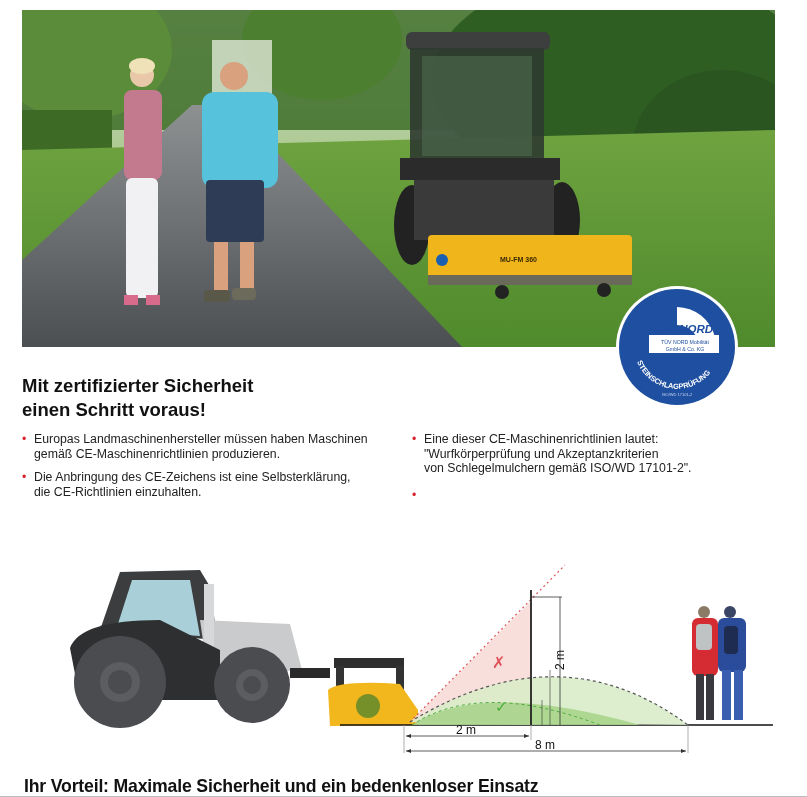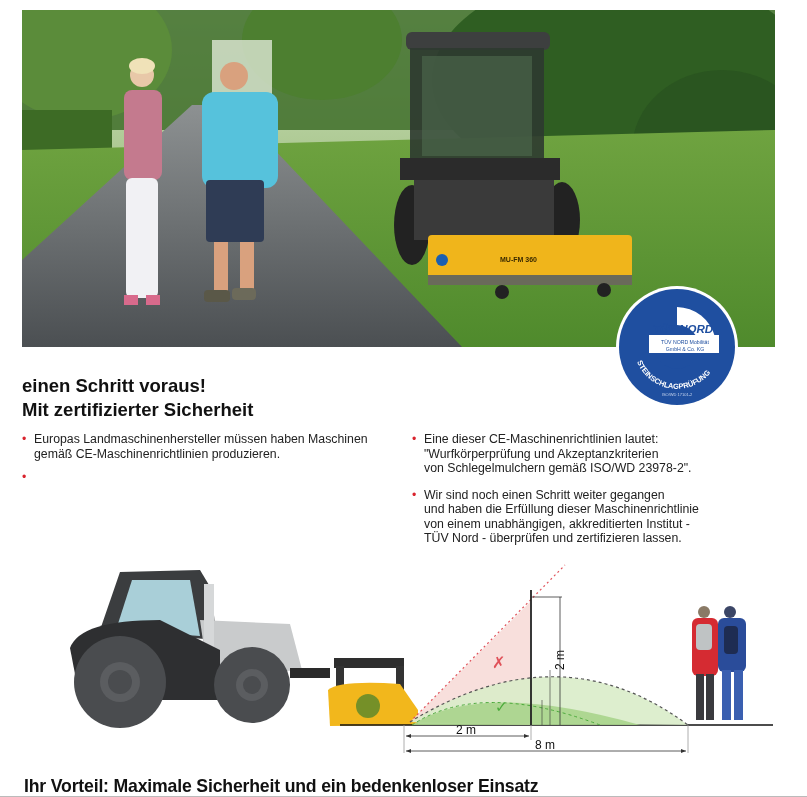--- a/index.html
+++ b/index.html
@@ -103,38 +103,36 @@
     <text x="68" y="48" text-anchor="middle" font-size="11.5" font-weight="bold" font-style="italic" fill="#1f4fa0" font-family="Liberation Sans, sans-serif">TÜV NORD</text>
     <text x="70" y="59" text-anchor="middle" font-size="5.2" fill="#1f4fa0" font-family="Liberation Sans, sans-serif">TÜV NORD Mobilität</text>
     <text x="70" y="66" text-anchor="middle" font-size="5.2" fill="#1f4fa0" font-family="Liberation Sans, sans-serif">GmbH &amp; Co. KG</text>
     <path id="arcp" d="M20 70 A43 43 0 0 0 104 70" fill="none"></path>
     <text font-size="7.4" font-weight="bold" fill="#ffffff" font-family="Liberation Sans, sans-serif"><textPath href="#arcp" startOffset="6%">STEINSCHLAGPRÜFUNG</textPath></text>
     <text x="62" y="111" text-anchor="middle" font-size="4" fill="#c8d6ef" font-family="Liberation Sans, sans-serif">ISO/WD 17101-2</text>
   </svg>
 </div>
 
 <div id="headline" class="abs">
+  <div>Mit zertifizierter Sicherheit</div>
   <div>einen Schritt voraus!</div>
-  <div>Mit zertifizierter Sicherheit</div>
 </div>
 
 <div id="colL" class="abs col">
   <div class="bullet"><span class="dot">•</span><span>Europas Landmaschinenhersteller müssen haben Maschinen
 gemäß CE-Maschinenrichtlinien produzieren.</span></div>
-  <div class="bullet"><span class="dot">•</span></div>
+  <div class="bullet"><span class="dot">•</span><span>Die Anbringung des CE-Zeichens ist eine Selbsterklärung,
+die CE-Richtlinien einzuhalten.</span></div>
 </div>
 
 <div id="colR" class="abs col">
   <div class="bullet" style="margin-bottom:12px"><span class="dot">•</span><span>Eine dieser CE-Maschinenrichtlinien lautet:
 "Wurfkörperprüfung und Akzeptanzkriterien
-von Schlegelmulchern gemäß ISO/WD 23978-2".</span></div>
-  <div class="bullet"><span class="dot">•</span><span>Wir sind noch einen Schritt weiter gegangen
-und haben die Erfüllung dieser Maschinenrichtlinie
-von einem unabhängigen, akkreditierten Institut -
-TÜV Nord - überprüfen und zertifizieren lassen.</span></div>
+von Schlegelmulchern gemäß ISO/WD 17101-2".</span></div>
+  <div class="bullet"><span class="dot">•</span></div>
 </div>
 
 <div id="diagram" class="abs">
   <svg width="767" height="195" viewBox="0 0 767 195">
 
     <g>
       <path d="M60 70 L80 12 L160 10 L172 30 L176 80 Z" fill="#3b3d3f"></path>
       <path d="M76 70 L92 20 L150 20 L160 76 Z" fill="#a9cfd8"></path>
       <path d="M160 60 L250 64 L262 110 L168 116 Z" fill="#c9cbcc"></path>
       <rect x="164" y="24" width="10" height="70" fill="#d6d8d9"></rect>

